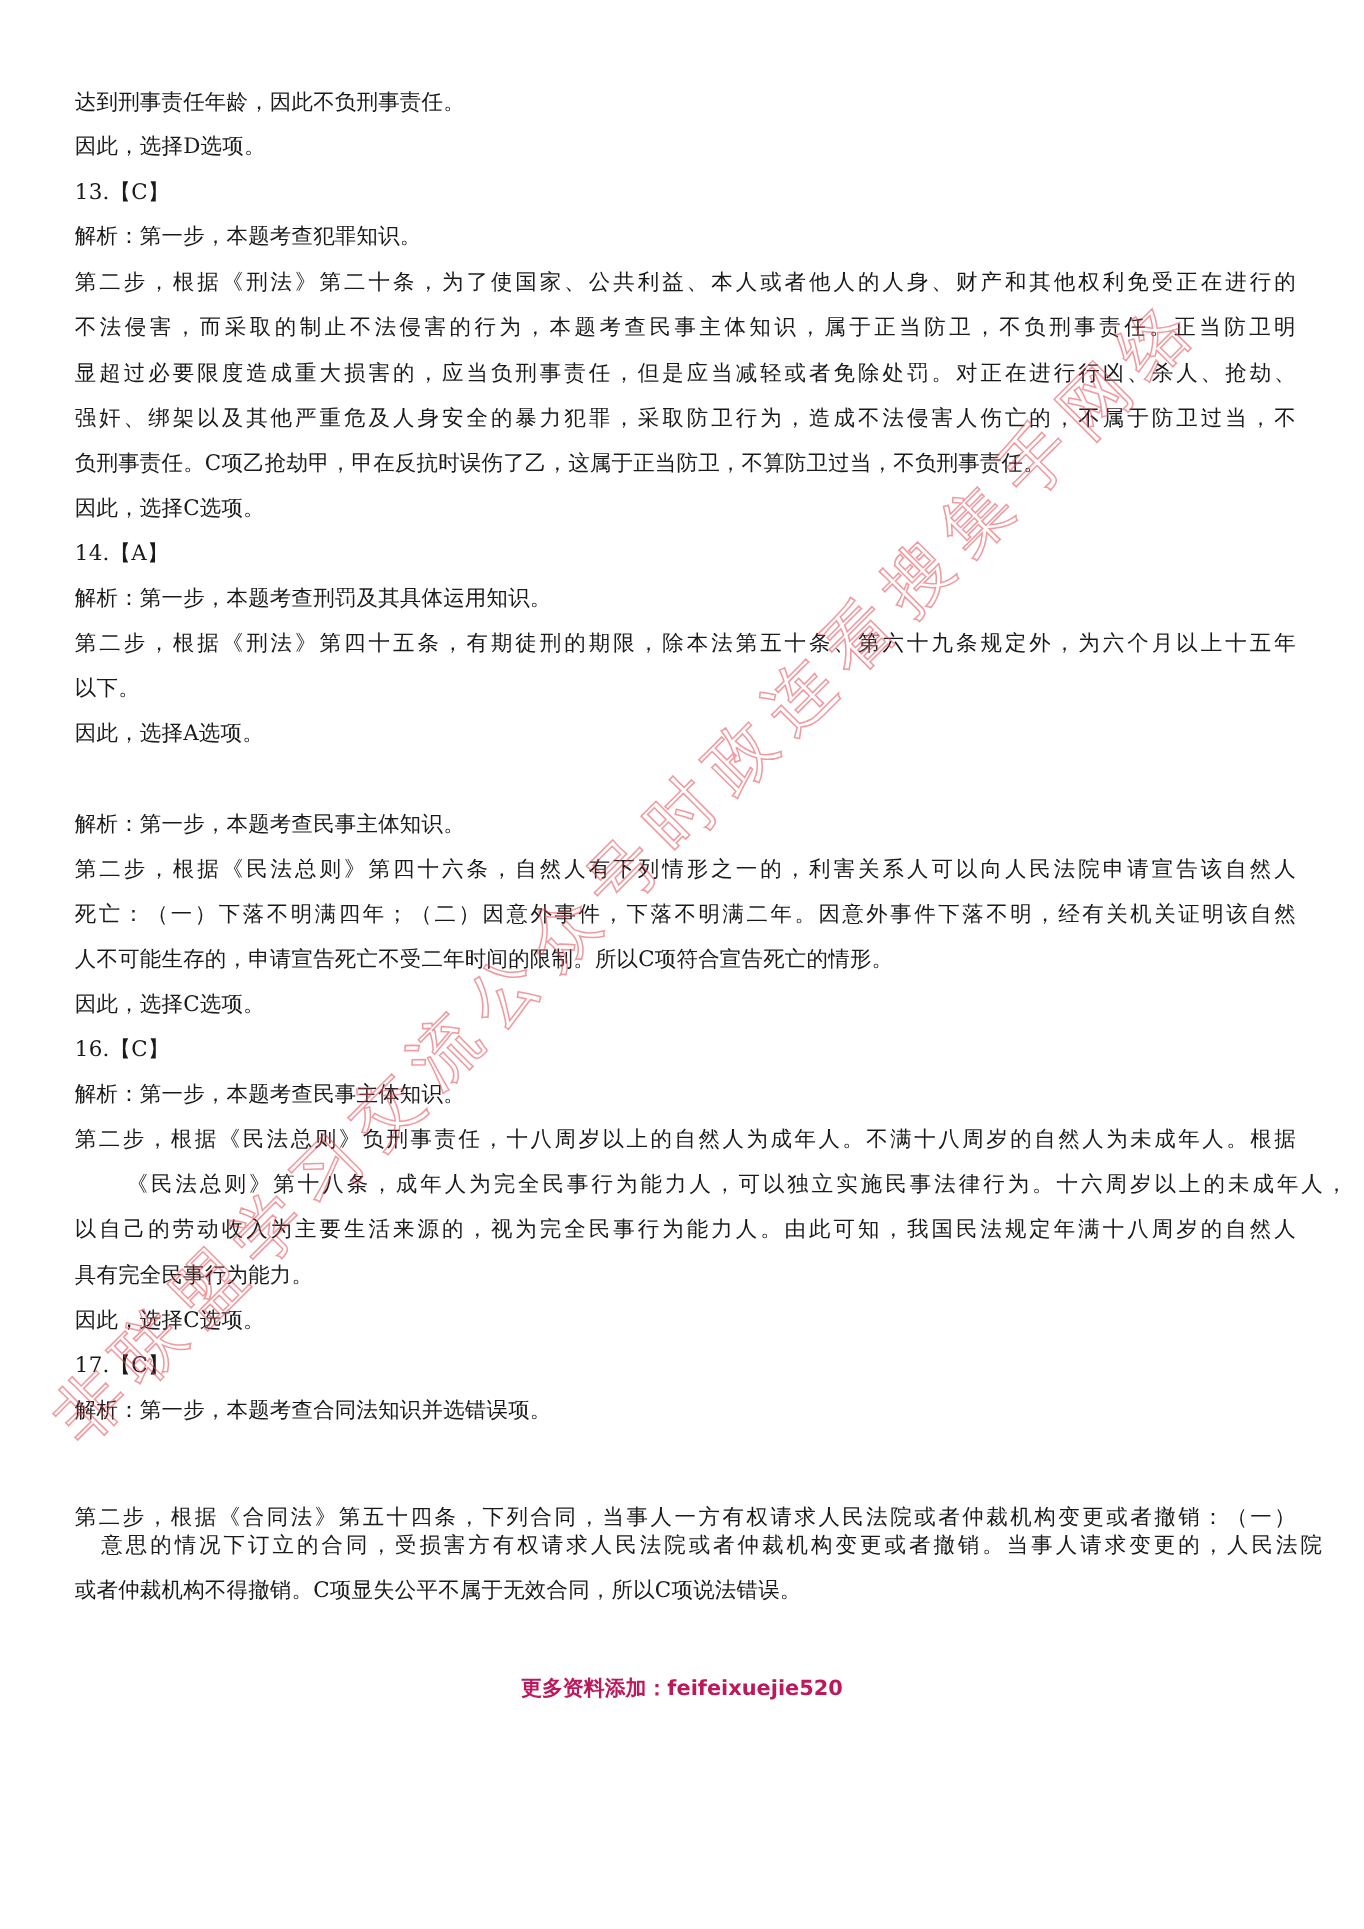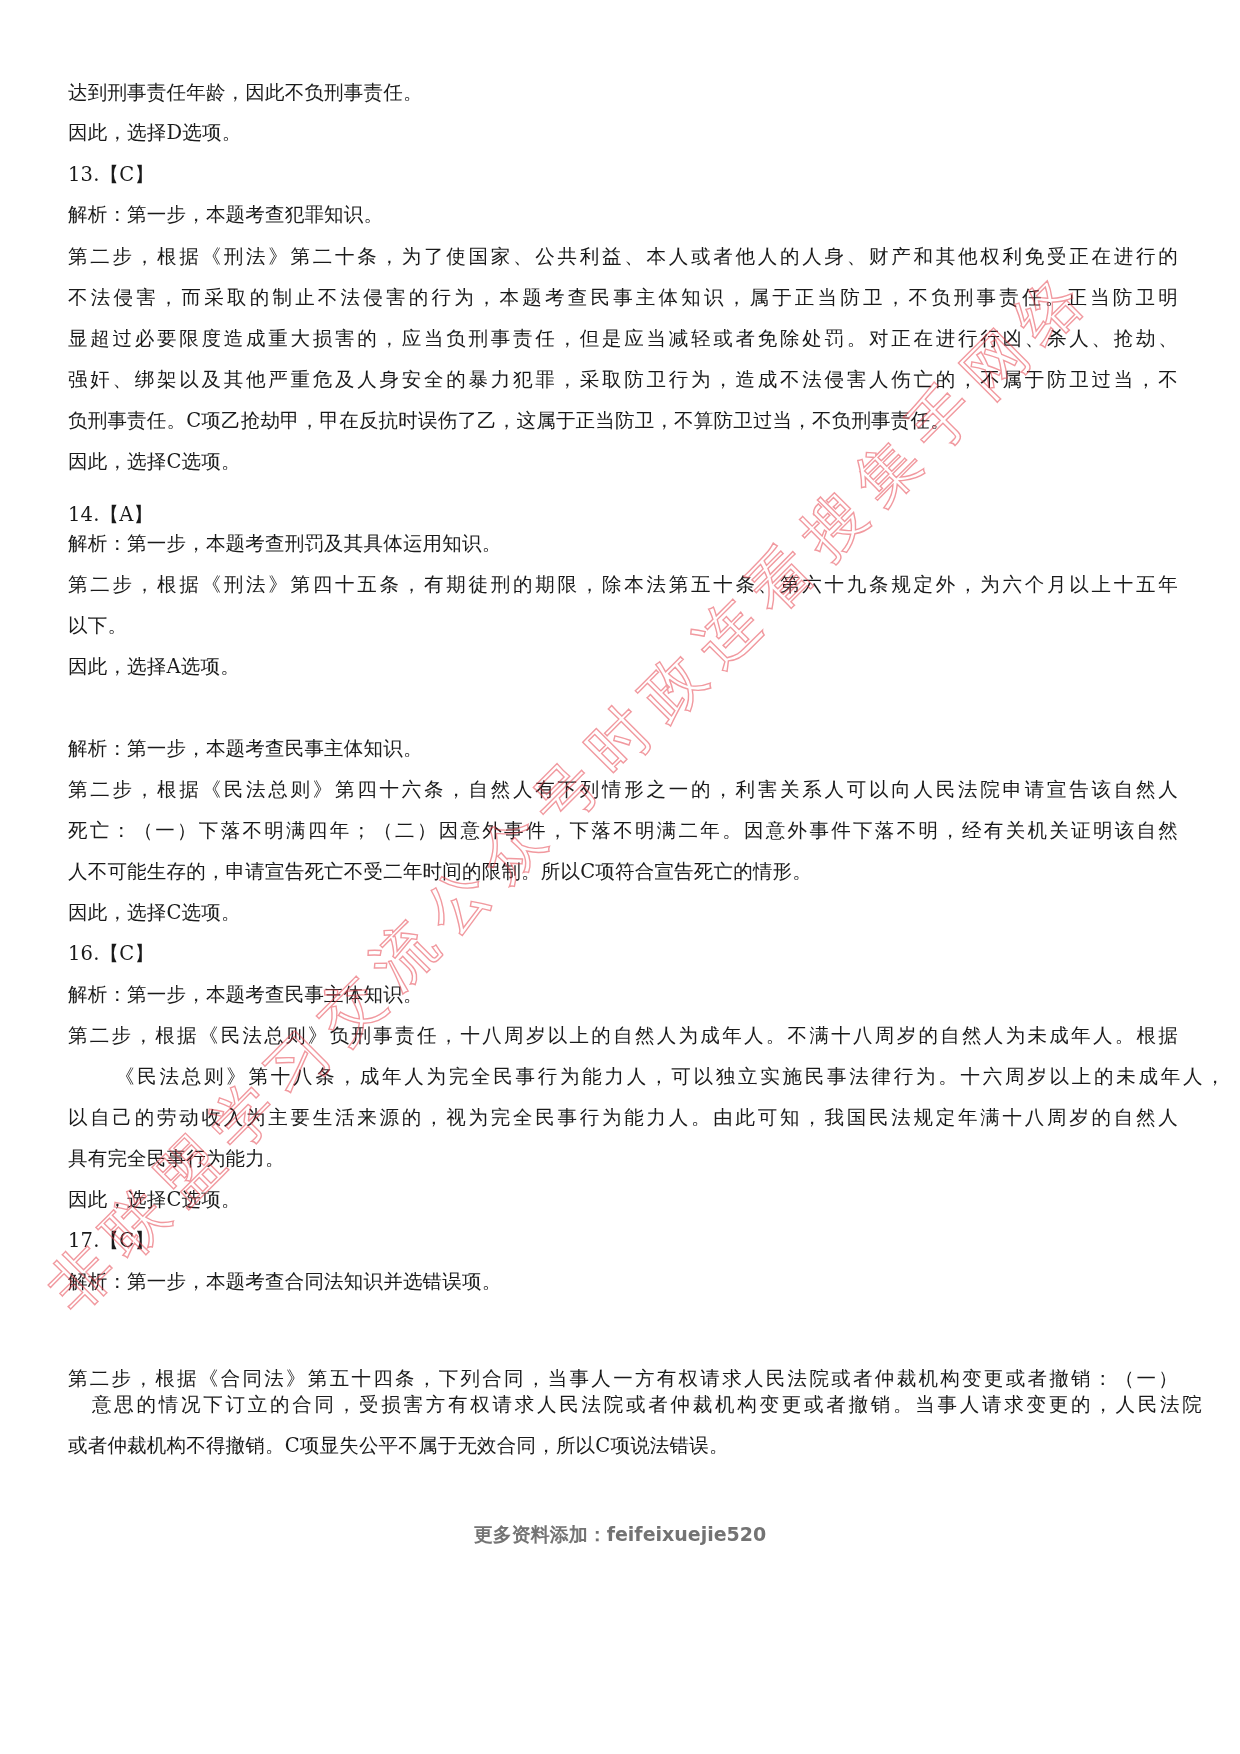--- a/index.html
+++ b/index.html
@@ -16,40 +16,40 @@
   .watermark {
     position: absolute; left: 0; top: 0; width: 1240px; height: 1754px; pointer-events: none;
   }
   .wm-text {
     position: absolute; left: 30px; top: 1270px; transform-origin: 0 0; transform: rotate(-45deg);
     font-size: 62px; color: rgba(232, 80, 90, 0.0); -webkit-text-stroke: 1.4px rgba(230, 70, 80, 0.55);
     letter-spacing: 14px; white-space: nowrap; font-family: "DejaVu Sans", sans-serif;
   }
   .footer {
     position: absolute; left: 0; width: 1240px; top: 1522px; text-align: center;
-    font-size: 19px; font-weight: bold; font-family: "DejaVu Sans", sans-serif; color: #737373;
+    font-size: 19px; font-weight: bold; font-family: "DejaVu Sans", sans-serif; color: #be185d;
     padding-left: 0;
   }
   .footer span { display: inline-block; }
 </style>
 </head>
 <body>
 
 <div class="page" id="page">
     <div class="line" style="top: 78px;">达到刑事责任年龄，因此不负刑事责任。</div>
     <div class="line" style="top: 118px;">因此，选择D选项。</div>
     <div class="line" style="top: 160px;">13.【C】</div>
     <div class="line" style="top: 200px;">解析：第一步，本题考查犯罪知识。</div>
     <div class="line justify" style="top: 242px;">第二步，根据《刑法》第二十条，为了使国家、公共利益、本人或者他人的人身、财产和其他权利免受正在进行的</div>
     <div class="line justify" style="top: 283px;">不法侵害，而采取的制止不法侵害的行为，本题考查民事主体知识，属于正当防卫，不负刑事责任。正当防卫明</div>
     <div class="line justify" style="top: 324px;">显超过必要限度造成重大损害的，应当负刑事责任，但是应当减轻或者免除处罚。对正在进行行凶、杀人、抢劫、</div>
     <div class="line justify" style="top: 365px;">强奸、绑架以及其他严重危及人身安全的暴力犯罪，采取防卫行为，造成不法侵害人伤亡的，不属于防卫过当，不</div>
     <div class="line" style="top: 406px;">负刑事责任。C项乙抢劫甲，甲在反抗时误伤了乙，这属于正当防卫，不算防卫过当，不负刑事责任。</div>
     <div class="line" style="top: 447px;">因此，选择C选项。</div>
-    <div class="line" style="top: 500px;">14.【A】</div>
+    <div class="line" style="top: 488px;">14.【A】</div>
     <div class="line" style="top: 529px;">解析：第一步，本题考查刑罚及其具体运用知识。</div>
     <div class="line justify" style="top: 570px;">第二步，根据《刑法》第四十五条，有期徒刑的期限，除本法第五十条、第六十九条规定外，为六个月以上十五年</div>
     <div class="line" style="top: 611px;">以下。</div>
     <div class="line" style="top: 652px;">因此，选择A选项。</div>
     <div class="line" style="top: 734px;">解析：第一步，本题考查民事主体知识。</div>
     <div class="line justify" style="top: 775px;">第二步，根据《民法总则》第四十六条，自然人有下列情形之一的，利害关系人可以向人民法院申请宣告该自然人</div>
     <div class="line justify" style="top: 816px;">死亡：（一）下落不明满四年；（二）因意外事件，下落不明满二年。因意外事件下落不明，经有关机关证明该自然</div>
     <div class="line" style="top: 857px;">人不可能生存的，申请宣告死亡不受二年时间的限制。所以C项符合宣告死亡的情形。</div>
     <div class="line" style="top: 898px;">因此，选择C选项。</div>
     <div class="line" style="top: 939px;">16.【C】</div>

